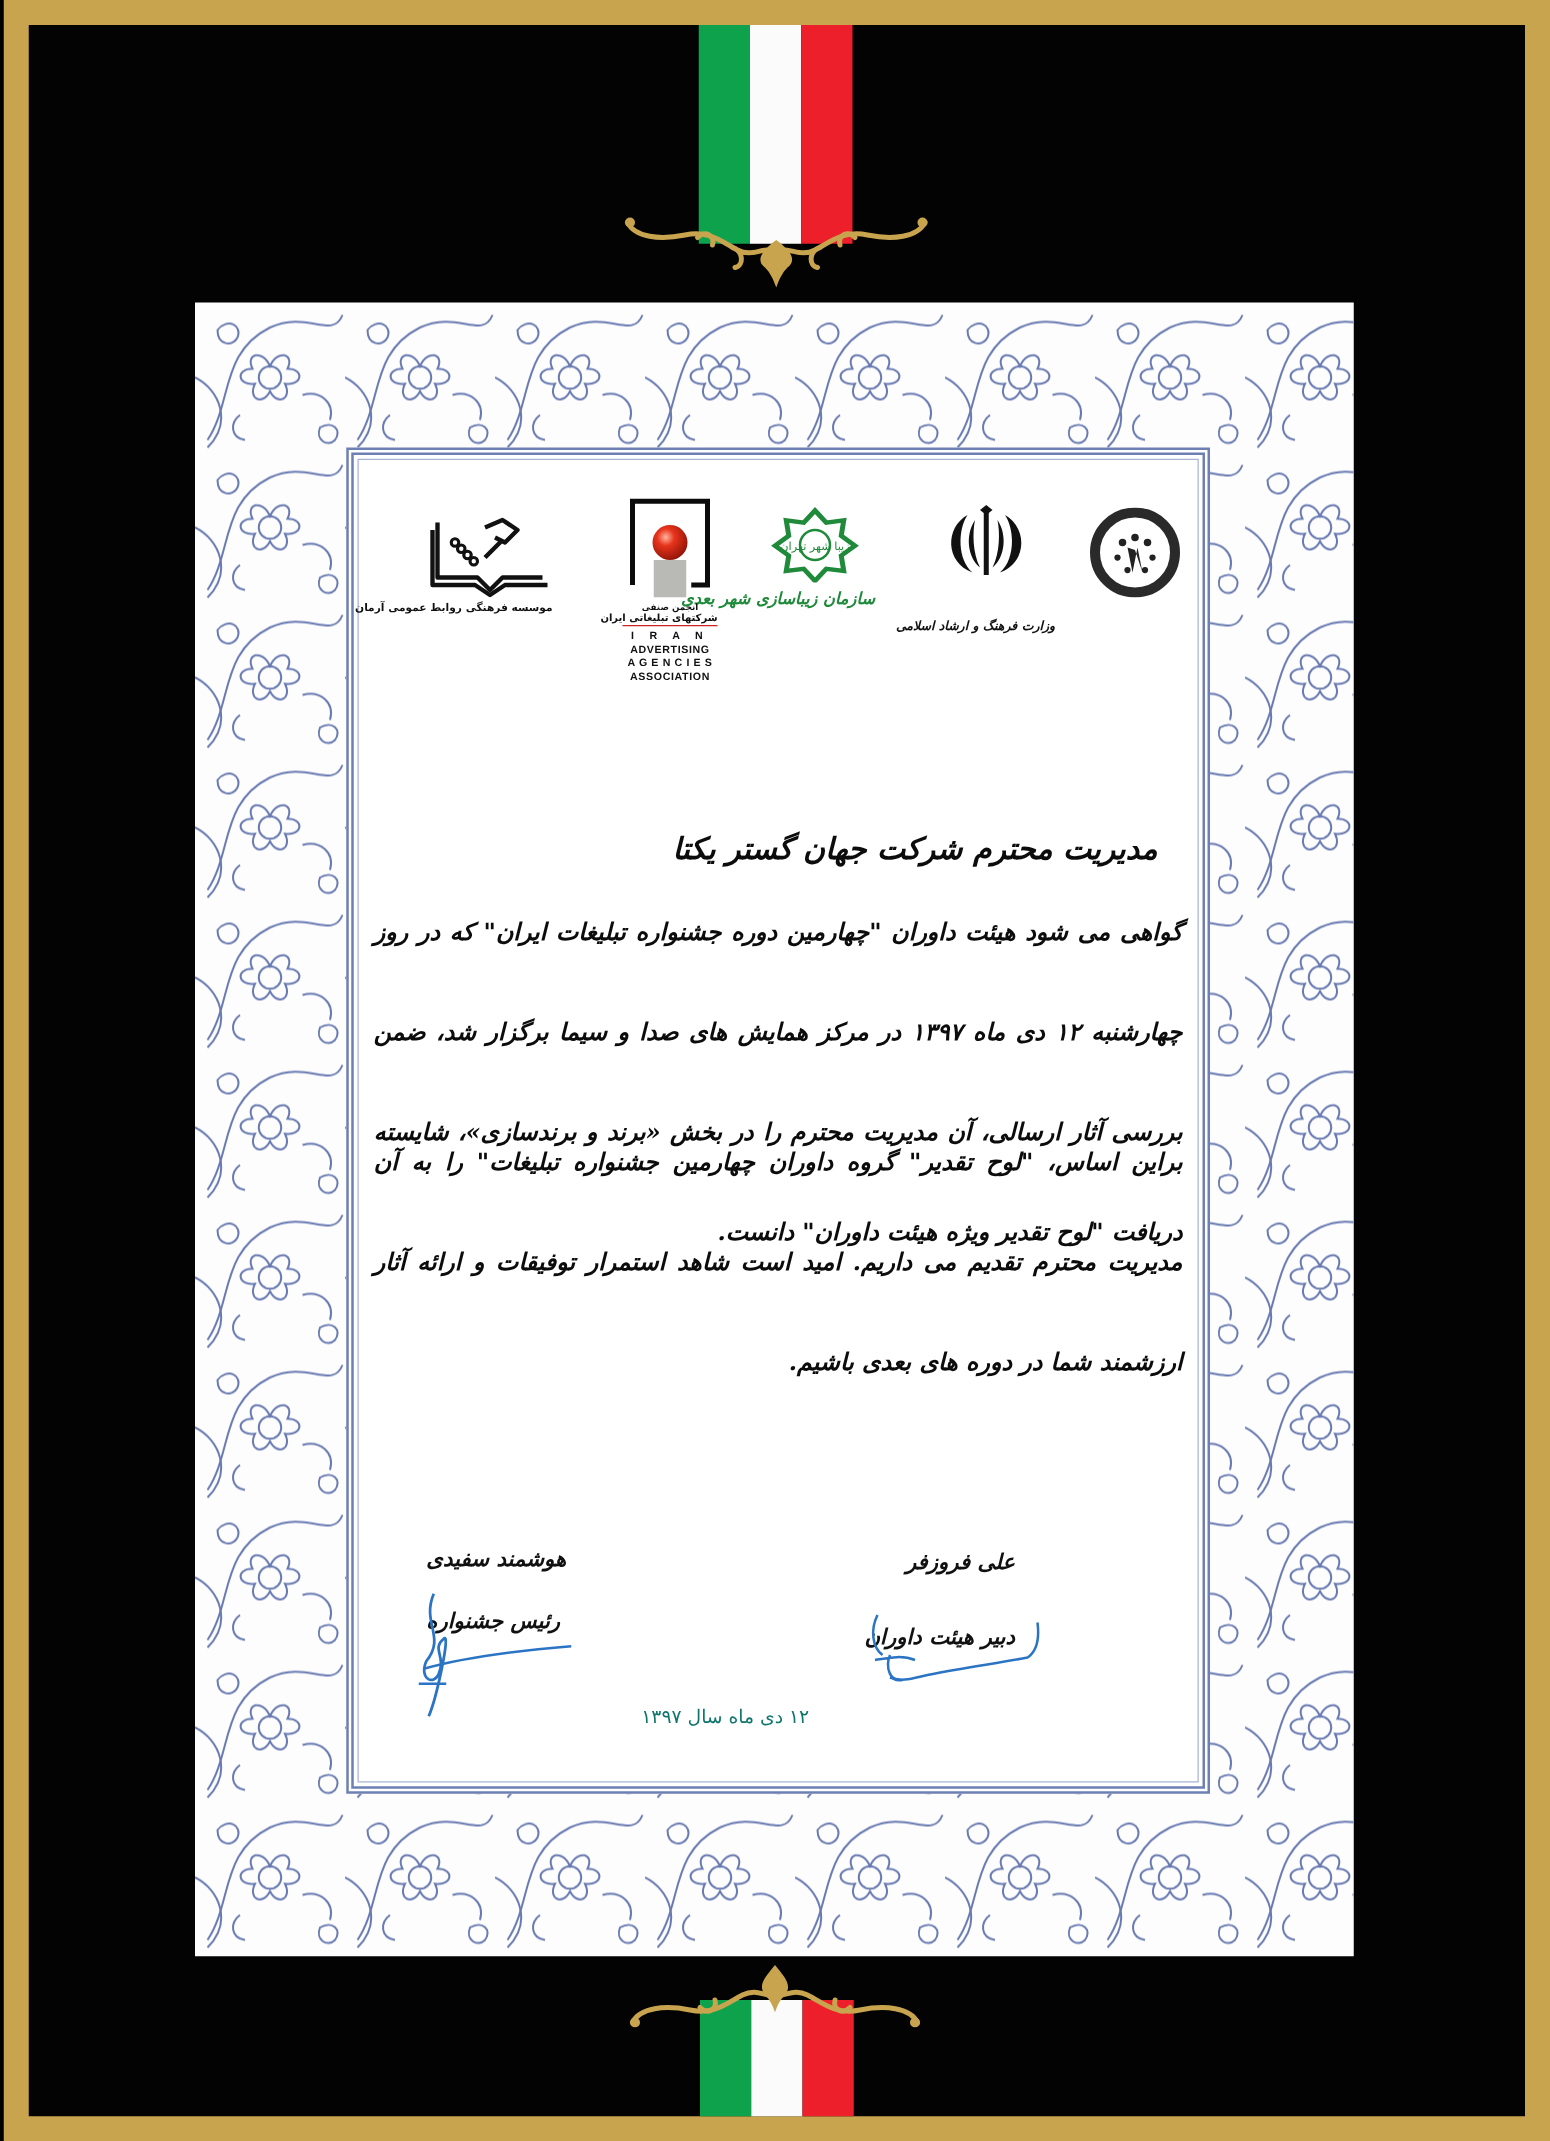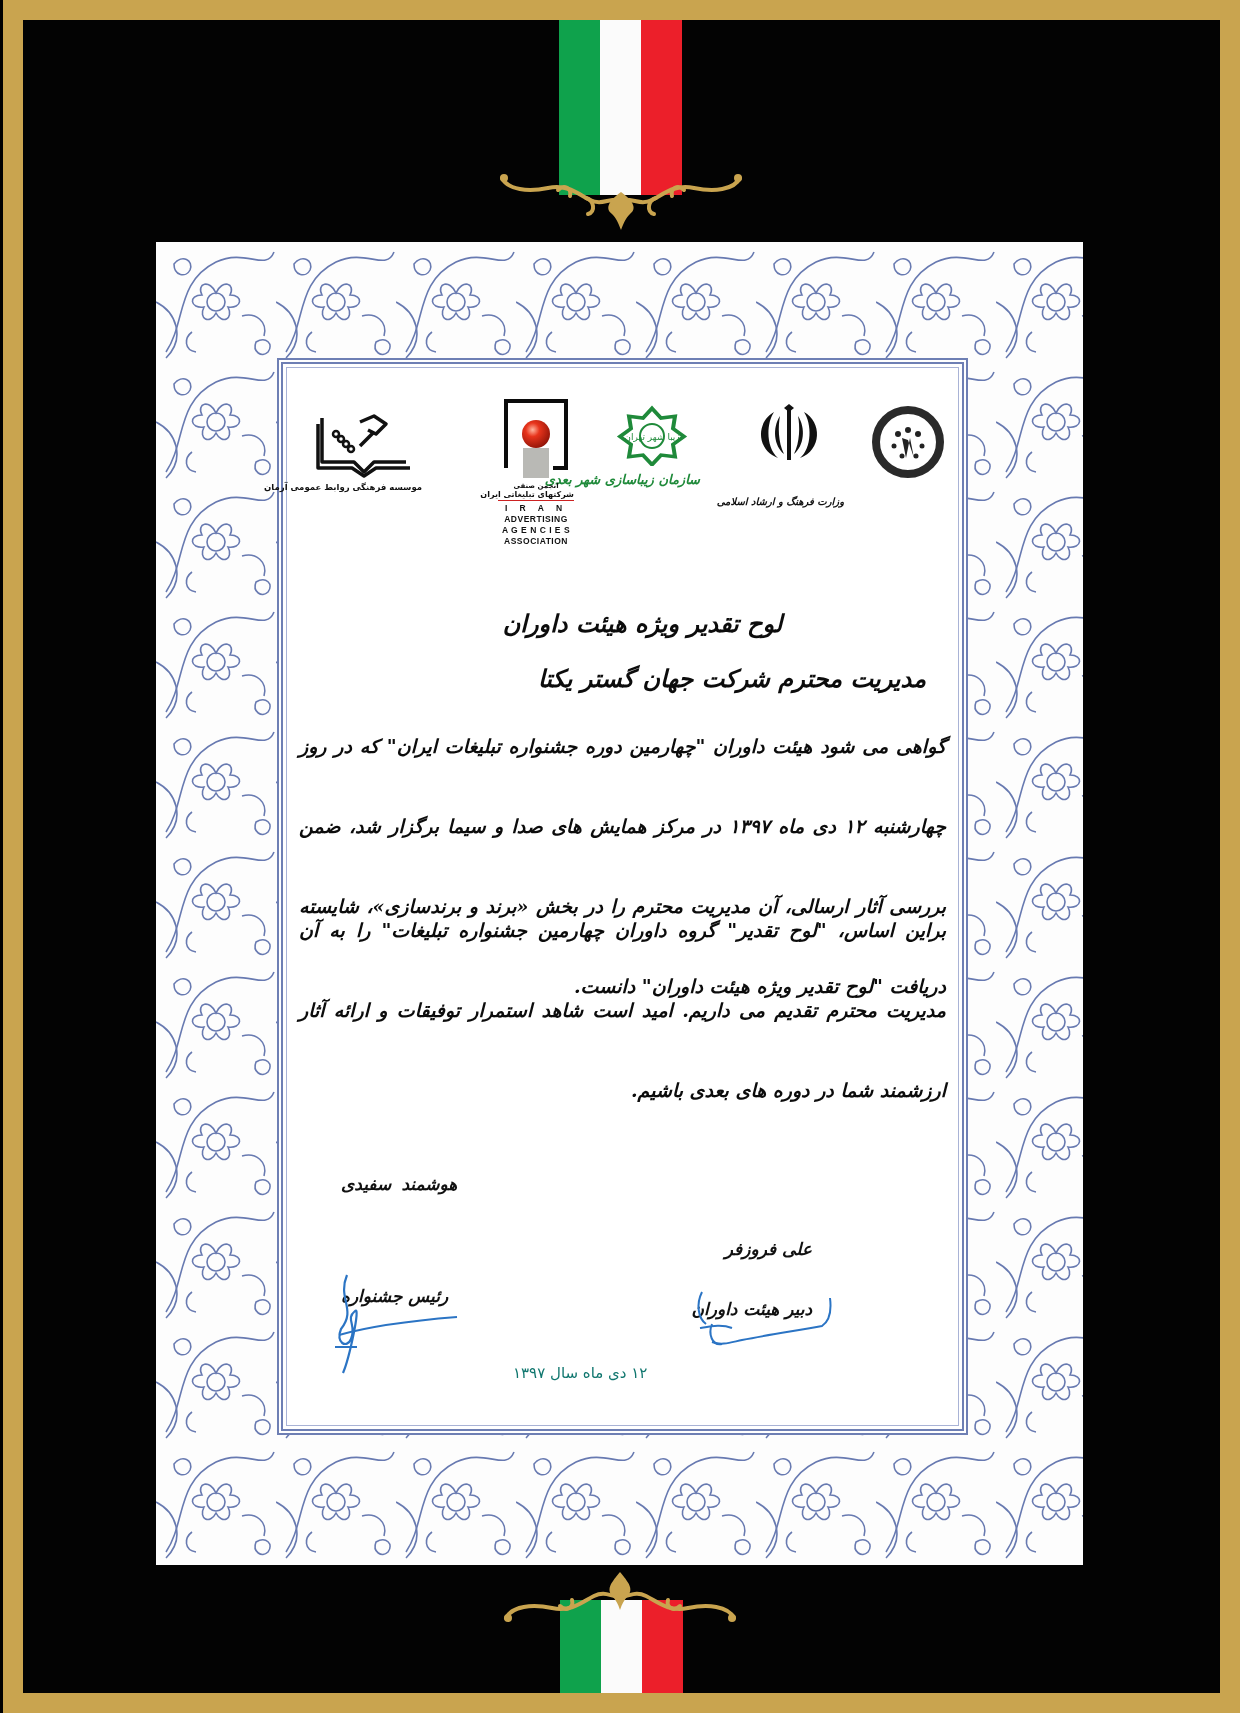--- a/index.html
+++ b/index.html
@@ -139,52 +139,51 @@
         <div class="logo-cap" style="font-size:7px;">انجمن صنفی</div>
         <div class="logo-cap" style="font-size:8px;border-bottom:1px solid #c22;padding-bottom:1px;">شرکتهای تبلیغاتی ایران</div>
         <div style="font-family:'Liberation Sans',sans-serif;font-weight:bold;font-size:8.5px;line-height:11px;color:#111;letter-spacing:0.5px;margin-top:2px;">
           <div style="letter-spacing:5px;">I R A N</div>
           <div>ADVERTISING</div>
           <div>A G E N C I E S</div>
           <div>ASSOCIATION</div>
         </div>
       </div>
 
-      <div class="logo" style="right:540px;top:18px;width:116px;height:90px;text-align:center;">
+      <div class="logo" style="right:520px;top:18px;width:116px;height:90px;text-align:right;">
         <svg width="100" height="66" viewBox="0 0 100 66">
           <g fill="none" stroke="#111" stroke-width="3.5" stroke-linejoin="round">
             <path d="M8 6 L8 50 L40 50 L50 60 L60 50 L92 50"></path>
             <path d="M4 12 L4 56 L38 56 L50 64 L62 56 L96 56"></path>
             <path d="M46 10 L60 4 L72 12 L62 22 L54 18"></path>
             <path d="M60 20 L46 34"></path>
           </g>
           <g fill="none" stroke="#111" stroke-width="2.5">
             <circle cx="22" cy="22" r="3"></circle>
               <circle cx="27" cy="27" r="3"></circle>
               <circle cx="32" cy="32" r="3"></circle>
               <circle cx="37" cy="37" r="3"></circle>
           </g>
         </svg>
         <div class="logo-cap" style="font-size:8.5px;">موسسه فرهنگی روابط عمومی آرمان</div>
       </div>
     </div>
 
-    <div class="cert title">لوح تقدیر ویژه هیئت داوران</div>
     <div class="cert addressee">مدیریت محترم شرکت جهان گستر یکتا</div>
     <div class="cert para p1">گواهی می شود هیئت داوران "چهارمین دوره جشنواره تبلیغات ایران" که در روز چهارشنبه ۱۲ دی ماه ۱۳۹۷ در مرکز همایش های صدا و سیما برگزار شد، ضمن بررسی آثار ارسالی، آن مدیریت محترم را در بخش «برند و برندسازی»، شایسته دریافت "لوح تقدیر ویژه هیئت داوران" دانست.</div>
     <div class="cert para p2">براین اساس، "لوح تقدیر" گروه داوران چهارمین جشنواره تبلیغات" را به آن مدیریت محترم تقدیم می داریم. امید است شاهد استمرار توفیقات و ارائه آثار ارزشمند شما در دوره های بعدی باشیم.</div>
 
     <div class="sig" style="right:150px;top:875px;">علی فروزفر</div>
     <div class="sig" style="right:150px;top:935px;">دبیر هیئت داوران</div>
     <svg style="position:absolute;right:120px;top:920px;" width="160" height="70" viewBox="0 0 160 70">
       <path d="M148 14 C150 30 146 38 140 42 C120 46 90 50 60 56 C50 58 40 62 30 58" fill="none" stroke="#2b74c4" stroke-width="2"></path>
       <path d="M20 8 C14 20 16 34 24 40 M30 40 C26 50 30 62 40 60 M18 44 C30 42 40 40 50 44" fill="none" stroke="#2b74c4" stroke-width="2"></path>
     </svg>
 
-    <div class="sig" style="left:58px;top:810px;font-family:Liberation Mono, monospace;">هوشمند سفیدی</div>
+    <div class="sig" style="left:58px;top:873px;">هوشمند سفیدی</div>
     <div class="sig" style="left:58px;top:922px;">رئیس جشنواره</div>
     <svg style="position:absolute;left:44px;top:905px;" width="140" height="110" viewBox="0 0 140 110">
       <path d="M20 6 C10 30 30 40 14 60 C8 74 20 80 24 70 C30 56 18 50 28 42 C34 36 22 90 16 104" fill="none" stroke="#2b74c4" stroke-width="2.2"></path>
       <path d="M12 66 C40 58 80 52 130 48" fill="none" stroke="#2b74c4" stroke-width="2"></path>
       <path d="M8 78 L30 78" fill="none" stroke="#2b74c4" stroke-width="2"></path>
     </svg>
 
     <div class="date">۱۲ دی ماه سال ۱۳۹۷</div>
   </div>
 </div>

